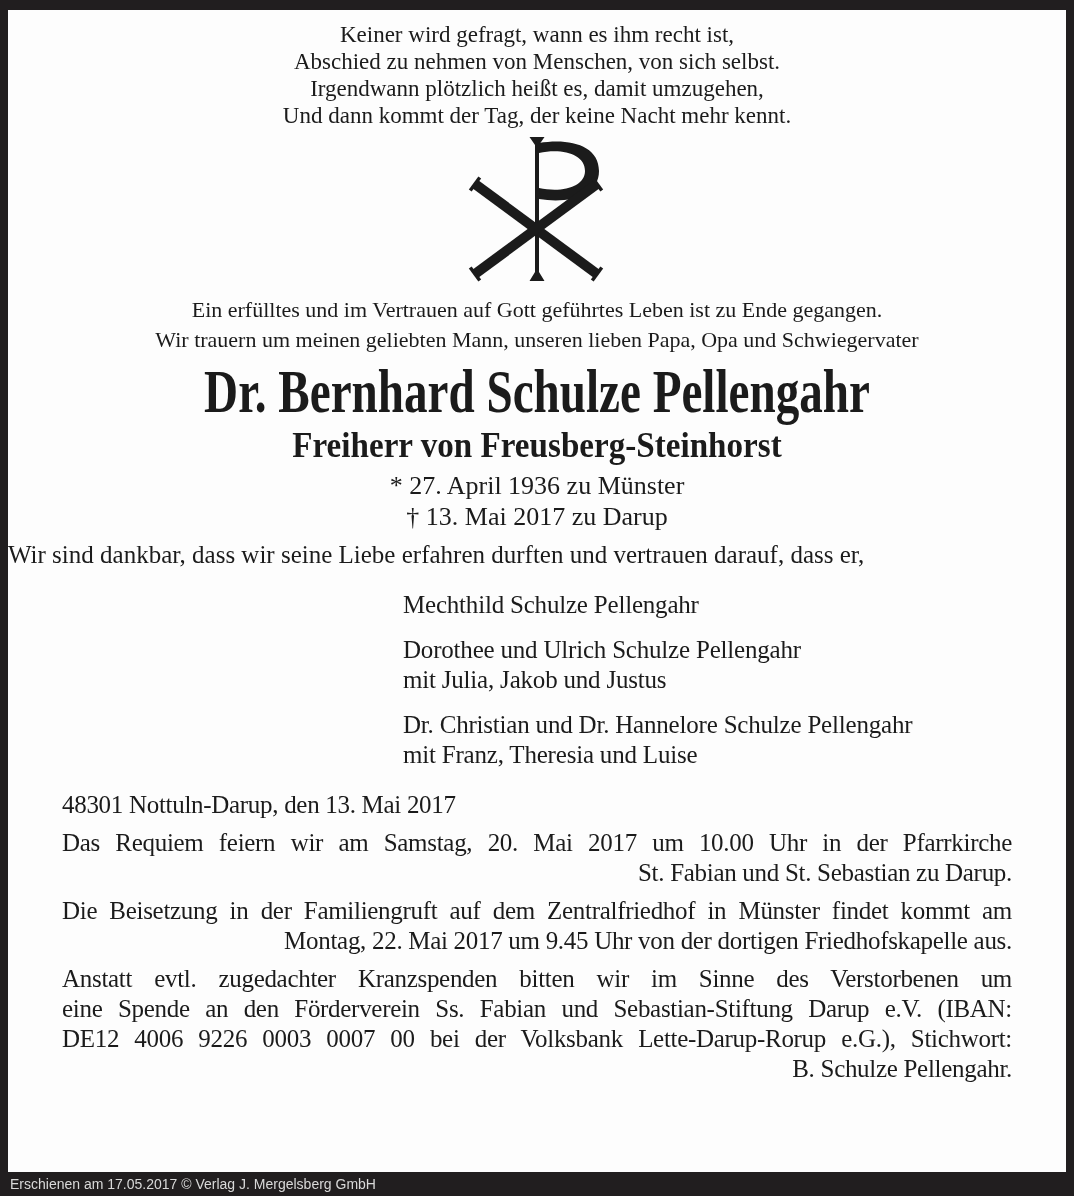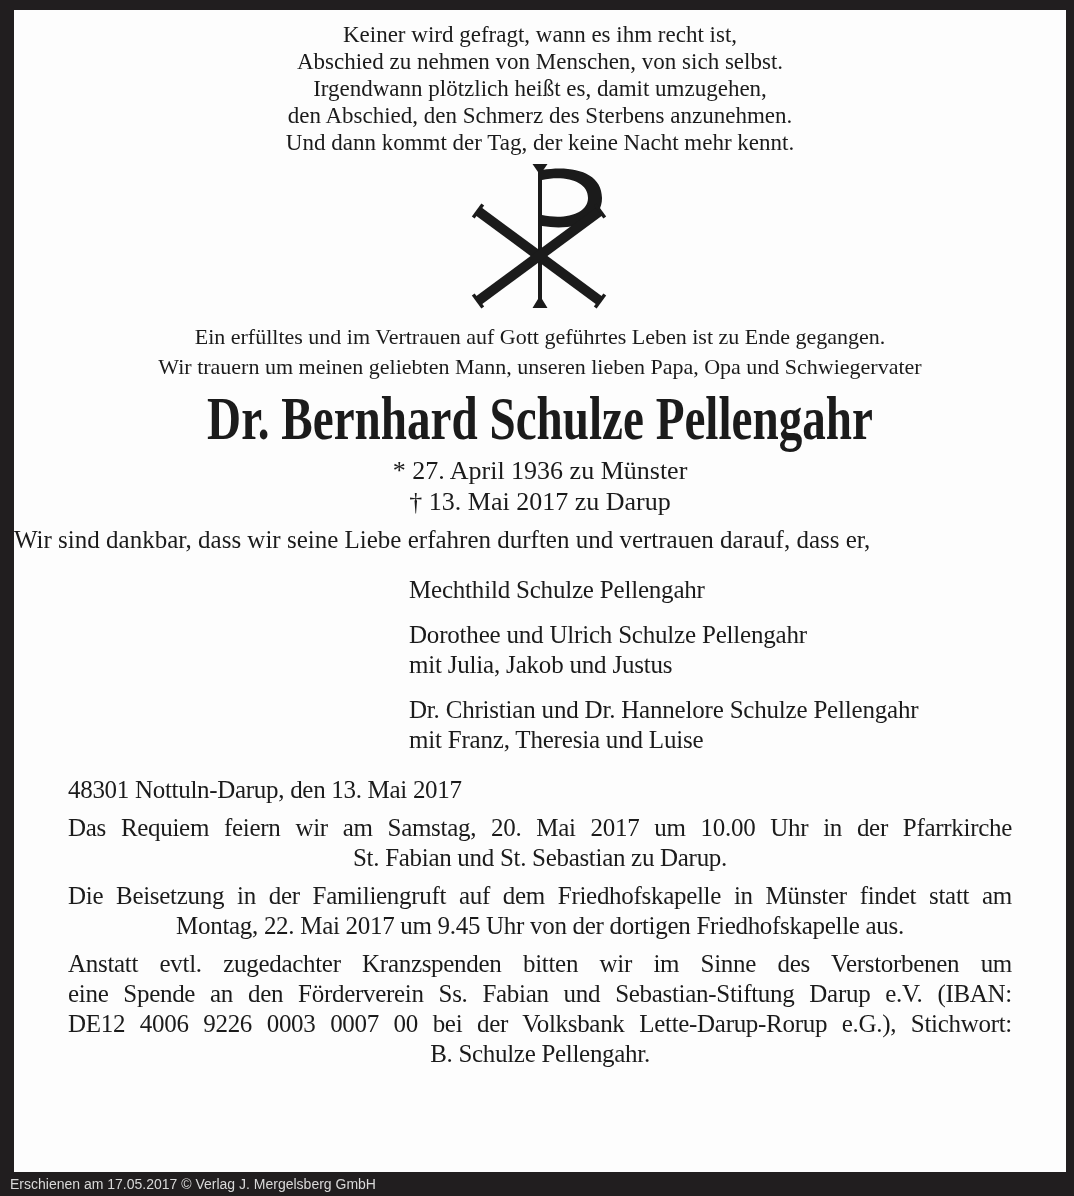--- a/index.html
+++ b/index.html
@@ -13,39 +13,38 @@
     position:relative;width:1074px;height:1196px;
     background:var(--frame);
     font-family:"Liberation Serif","DejaVu Serif",serif;
     color:var(--ink);
     overflow:hidden;
   }
   .card{
     position:absolute;top:10px;left:8px;right:8px;bottom:24px;
     background:var(--paper);
     overflow:hidden;
-    margin-left:6px;
   }
   .poem{margin-top:11px;text-align:center;font-size:23px;line-height:27px;}
   .chirho-wrap{margin-top:7px;text-align:center;height:146px;}
   .intro{margin-top:13px;text-align:center;font-size:22px;line-height:30px;}
   .name{margin-top:4px;text-align:center;font-weight:bold;font-size:62px;line-height:64px;white-space:nowrap;}
   .name>span{display:inline-block;transform:scaleX(.76);transform-origin:center;}
   .subtitle{margin-top:2px;text-align:center;font-weight:bold;font-size:36px;line-height:40px;white-space:nowrap;}
   .subtitle>span{display:inline-block;transform:scaleX(.92);transform-origin:center;}
   .dates{margin-top:5px;text-align:center;font-size:26px;line-height:31px;}
   .thanks{margin-top:8px;text-align:left;font-size:25px;line-height:30px;}
   .mourners{margin-top:20px;padding-left:395px;font-weight:normal;font-size:25px;line-height:30px;letter-spacing:-0.2px;}
   .mgroup{margin-bottom:15px;}
   .mgroup:last-child{margin-bottom:0;}
   .address{margin-top:19px;padding-left:54px;font-size:25px;line-height:31px;letter-spacing:-0.3px;font-family:Liberation Serif, serif;}
   .address .indent{padding-left:72px;}
   .paragraphs{padding:0 54px;font-size:25px;line-height:30px;letter-spacing:-0.3px;}
   .paragraph{margin-top:8px;}
-  .pline{text-align:center;}
+  .pline{text-align:right;}
   .pline.just{text-align:justify;text-align-last:justify;}
   .footer{
     position:absolute;left:10px;right:0;bottom:0;height:24px;
     color:var(--footer-text);
     font-family:"Liberation Sans","DejaVu Sans",sans-serif;
     font-size:14px;line-height:25px;
     white-space:nowrap;
   }
   .chirho{display:inline-block;vertical-align:top;}
   .chirho .stroke{stroke:var(--ink);}
@@ -54,21 +53,20 @@
 </head>
 <body>
 
 <div class="page">
   <div class="card">
 
     <div class="poem">
         <div>Keiner wird gefragt, wann es ihm recht ist,</div>
         <div>Abschied zu nehmen von Menschen, von sich selbst.</div>
         <div>Irgendwann plötzlich heißt es, damit umzugehen,</div>
-        <div>den Abschied, den Schmerz des Sterbens anzunehmen.</div>
         <div>Und dann kommt der Tag, der keine Nacht mehr kennt.</div>
       </div>
 
     <div class="chirho-wrap">
       <svg class="chirho" width="140" height="146" viewBox="0 0 140 146" xmlns="http://www.w3.org/2000/svg">
 
         <path class="fill" d="M62.5 1 H77.5 L72 9 V136 L77.5 145 H62.5 L68 136 V9 Z"></path>
 
         <path class="fill" d="M72 7 C102 2 132 9 132 35 C132 60 102 68 72 63 L72 52 C95 57 118 51 118 35 C118 18 95 12 72 17 Z"></path>
 
@@ -88,20 +86,23 @@
 
     <div class="intro">
         <div>Ein erfülltes und im Vertrauen auf Gott geführtes Leben ist zu Ende gegangen.</div>
         <div>Wir trauern um meinen geliebten Mann, unseren lieben Papa, Opa und Schwiegervater</div>
       </div>
 
     <div class="name">
       <span>Dr. Bernhard Schulze Pellengahr</span>
     </div>
 
+    <div class="subtitle">
+      <span>Freiherr von Freusberg-Steinhorst</span>
+    </div>
 
     <div class="dates">
       <div>* 27. April 1936 zu Münster</div>
       <div>† 13. Mai 2017 zu Darup</div>
     </div>
 
     <div class="thanks">
         <div>Wir sind dankbar, dass wir seine Liebe erfahren durften und vertrauen darauf, dass er,</div>
       </div>
 
@@ -122,21 +123,21 @@
     <div class="address">
       <div>48301 Nottuln-Darup, den 13. Mai 2017</div>
     </div>
 
     <div class="paragraphs">
         <div class="paragraph">
           <div class="pline just">Das Requiem feiern wir am Samstag, 20. Mai 2017 um 10.00 Uhr in der Pfarrkirche</div>
           <div class="pline">St. Fabian und St. Sebastian zu Darup.</div>
         </div>
         <div class="paragraph">
-          <div class="pline just">Die Beisetzung in der Familiengruft auf dem Friedhofskapelle in Münster findet statt am</div>
+          <div class="pline just">Die Beisetzung in der Familiengruft auf dem Zentralfriedhof in Münster findet kommt am</div>
           <div class="pline">Montag, 22. Mai 2017 um 9.45 Uhr von der dortigen Friedhofskapelle aus.</div>
         </div>
         <div class="paragraph">
           <div class="pline just">Anstatt evtl. zugedachter Kranzspenden bitten wir im Sinne des Verstorbenen um</div>
           <div class="pline just">eine Spende an den Förderverein Ss. Fabian und Sebastian-Stiftung Darup e.V. (IBAN:</div>
           <div class="pline just">DE12 4006 9226 0003 0007 00 bei der Volksbank Lette-Darup-Rorup e.G.), Stichwort:</div>
           <div class="pline">B. Schulze Pellengahr.</div>
         </div>
       </div>
 

